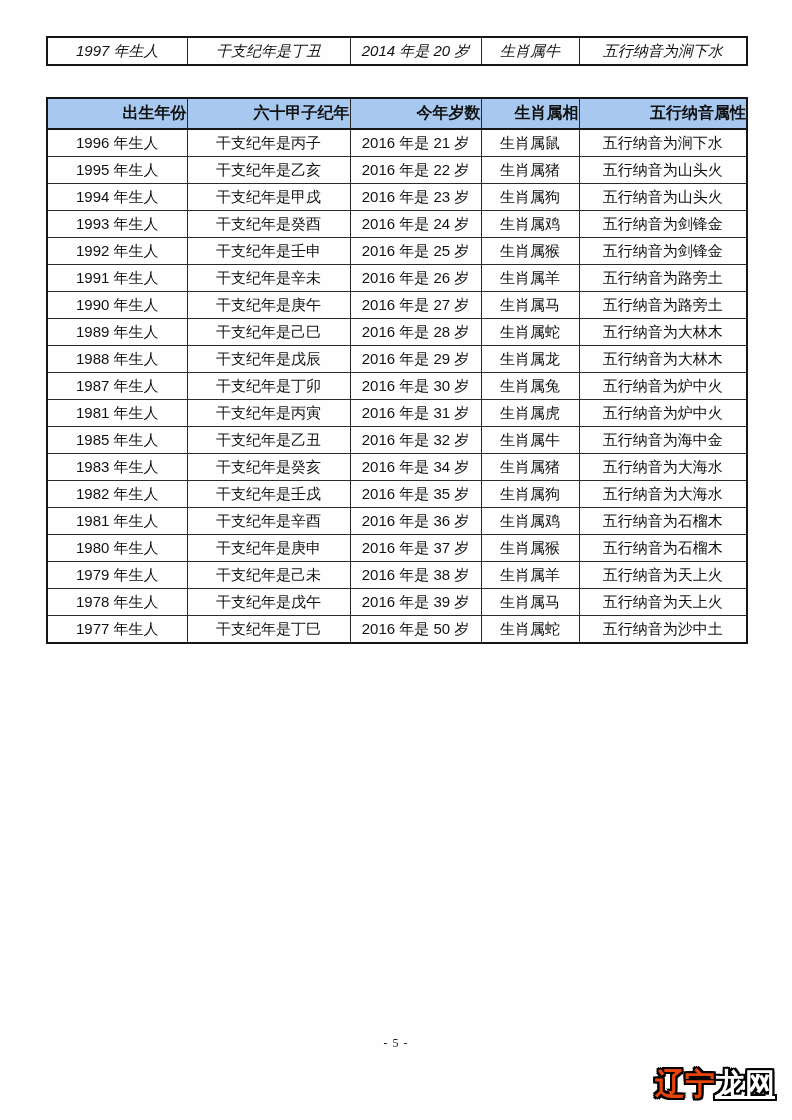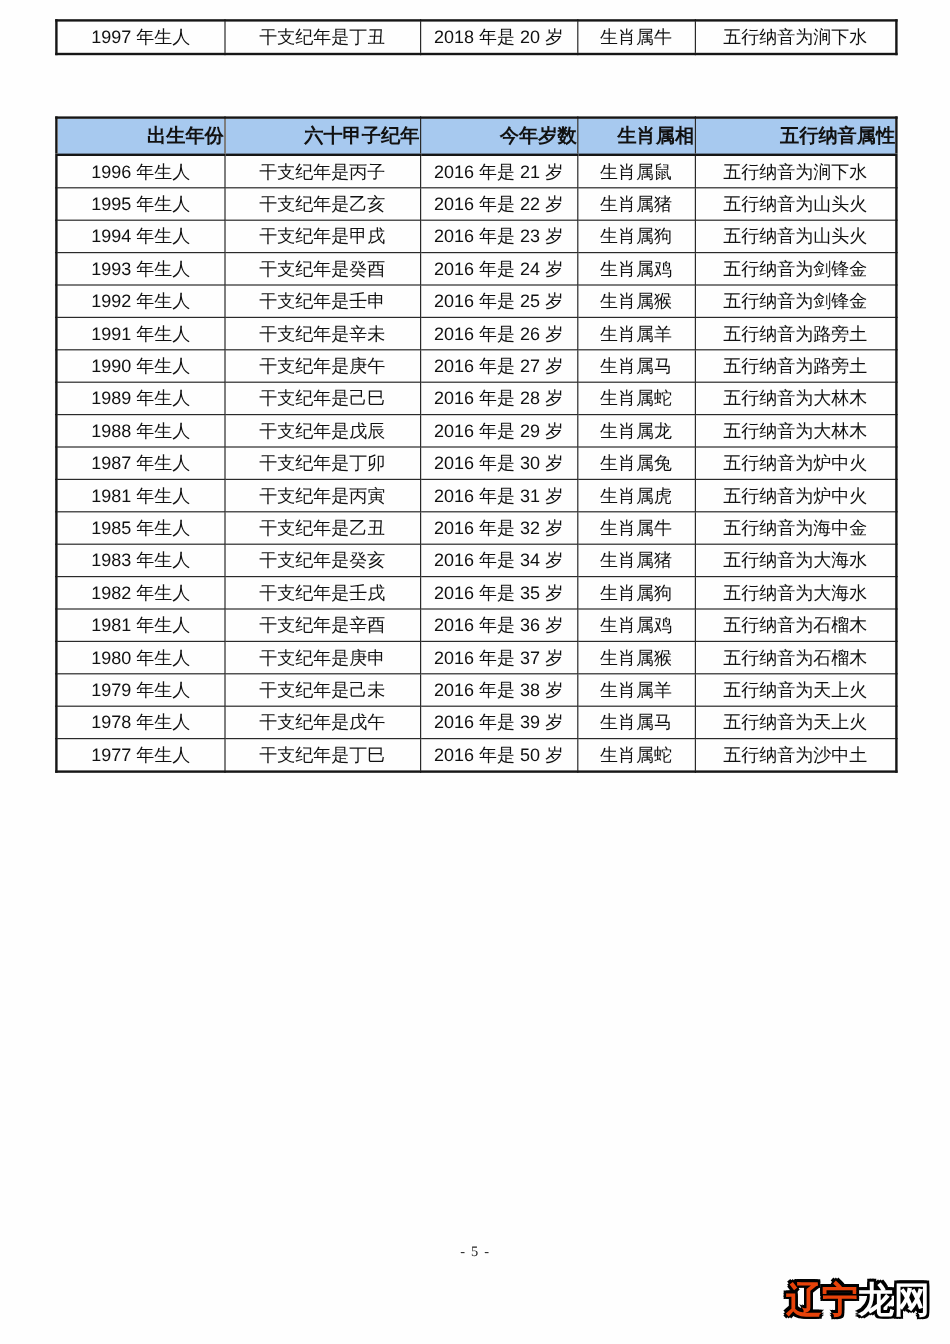--- a/index.html
+++ b/index.html
@@ -21,22 +21,23 @@
     overflow: hidden;
   }
   table {
     border-collapse: collapse;
     table-layout: fixed;
     width: 700px;
   }
   .top-table {
     position: absolute;
     left: 46px;
-    top: 16px;
+    top: 36px;
     border: 2px solid #161616;
+    font-style: italic;
   }
   .main-table {
     position: absolute;
     left: 46px;
     top: 97px;
     border: 2px solid #161616;
   }
   col.c1 { width: 140px; }
   col.c2 { width: 163px; }
   col.c3 { width: 131px; }
@@ -85,40 +86,40 @@
     font-weight: bold;
     line-height: 32px;
     letter-spacing: 0px;
     white-space: nowrap;
     text-shadow:
       -2px 0 #000, 2px 0 #000, 0 -2px #000, 0 2px #000,
       -2px -2px #000, 2px -2px #000, -2px 2px #000, 2px 2px #000,
       -1px -1px #000, 1px -1px #000, -1px 1px #000, 1px 1px #000;
   }
   .wm-part1 { color: var(--wm1-color, #e8430a); }
-  .wm-part2 { color: var(--wm2-color, #ffffff); }
+  .wm-part2 { color: var(--wm2-color, #ffffff); text-decoration: underline; }
 </style>
 </head>
 <body>
 
 <div class="page">
 
   <table class="top-table">
     <colgroup>
       <col class="c1">
         <col class="c2">
         <col class="c3">
         <col class="c4">
         <col class="c5">
     </colgroup>
     <tbody>
       <tr>
         <td>1997 年生人</td>
         <td>干支纪年是丁丑</td>
-        <td>2018 年是 20 岁</td>
+        <td>2014 年是 20 岁</td>
         <td>生肖属牛</td>
         <td>五行纳音为涧下水</td>
       </tr>
     </tbody>
   </table>
 
   <table class="main-table">
     <colgroup>
       <col class="c1">
         <col class="c2">

